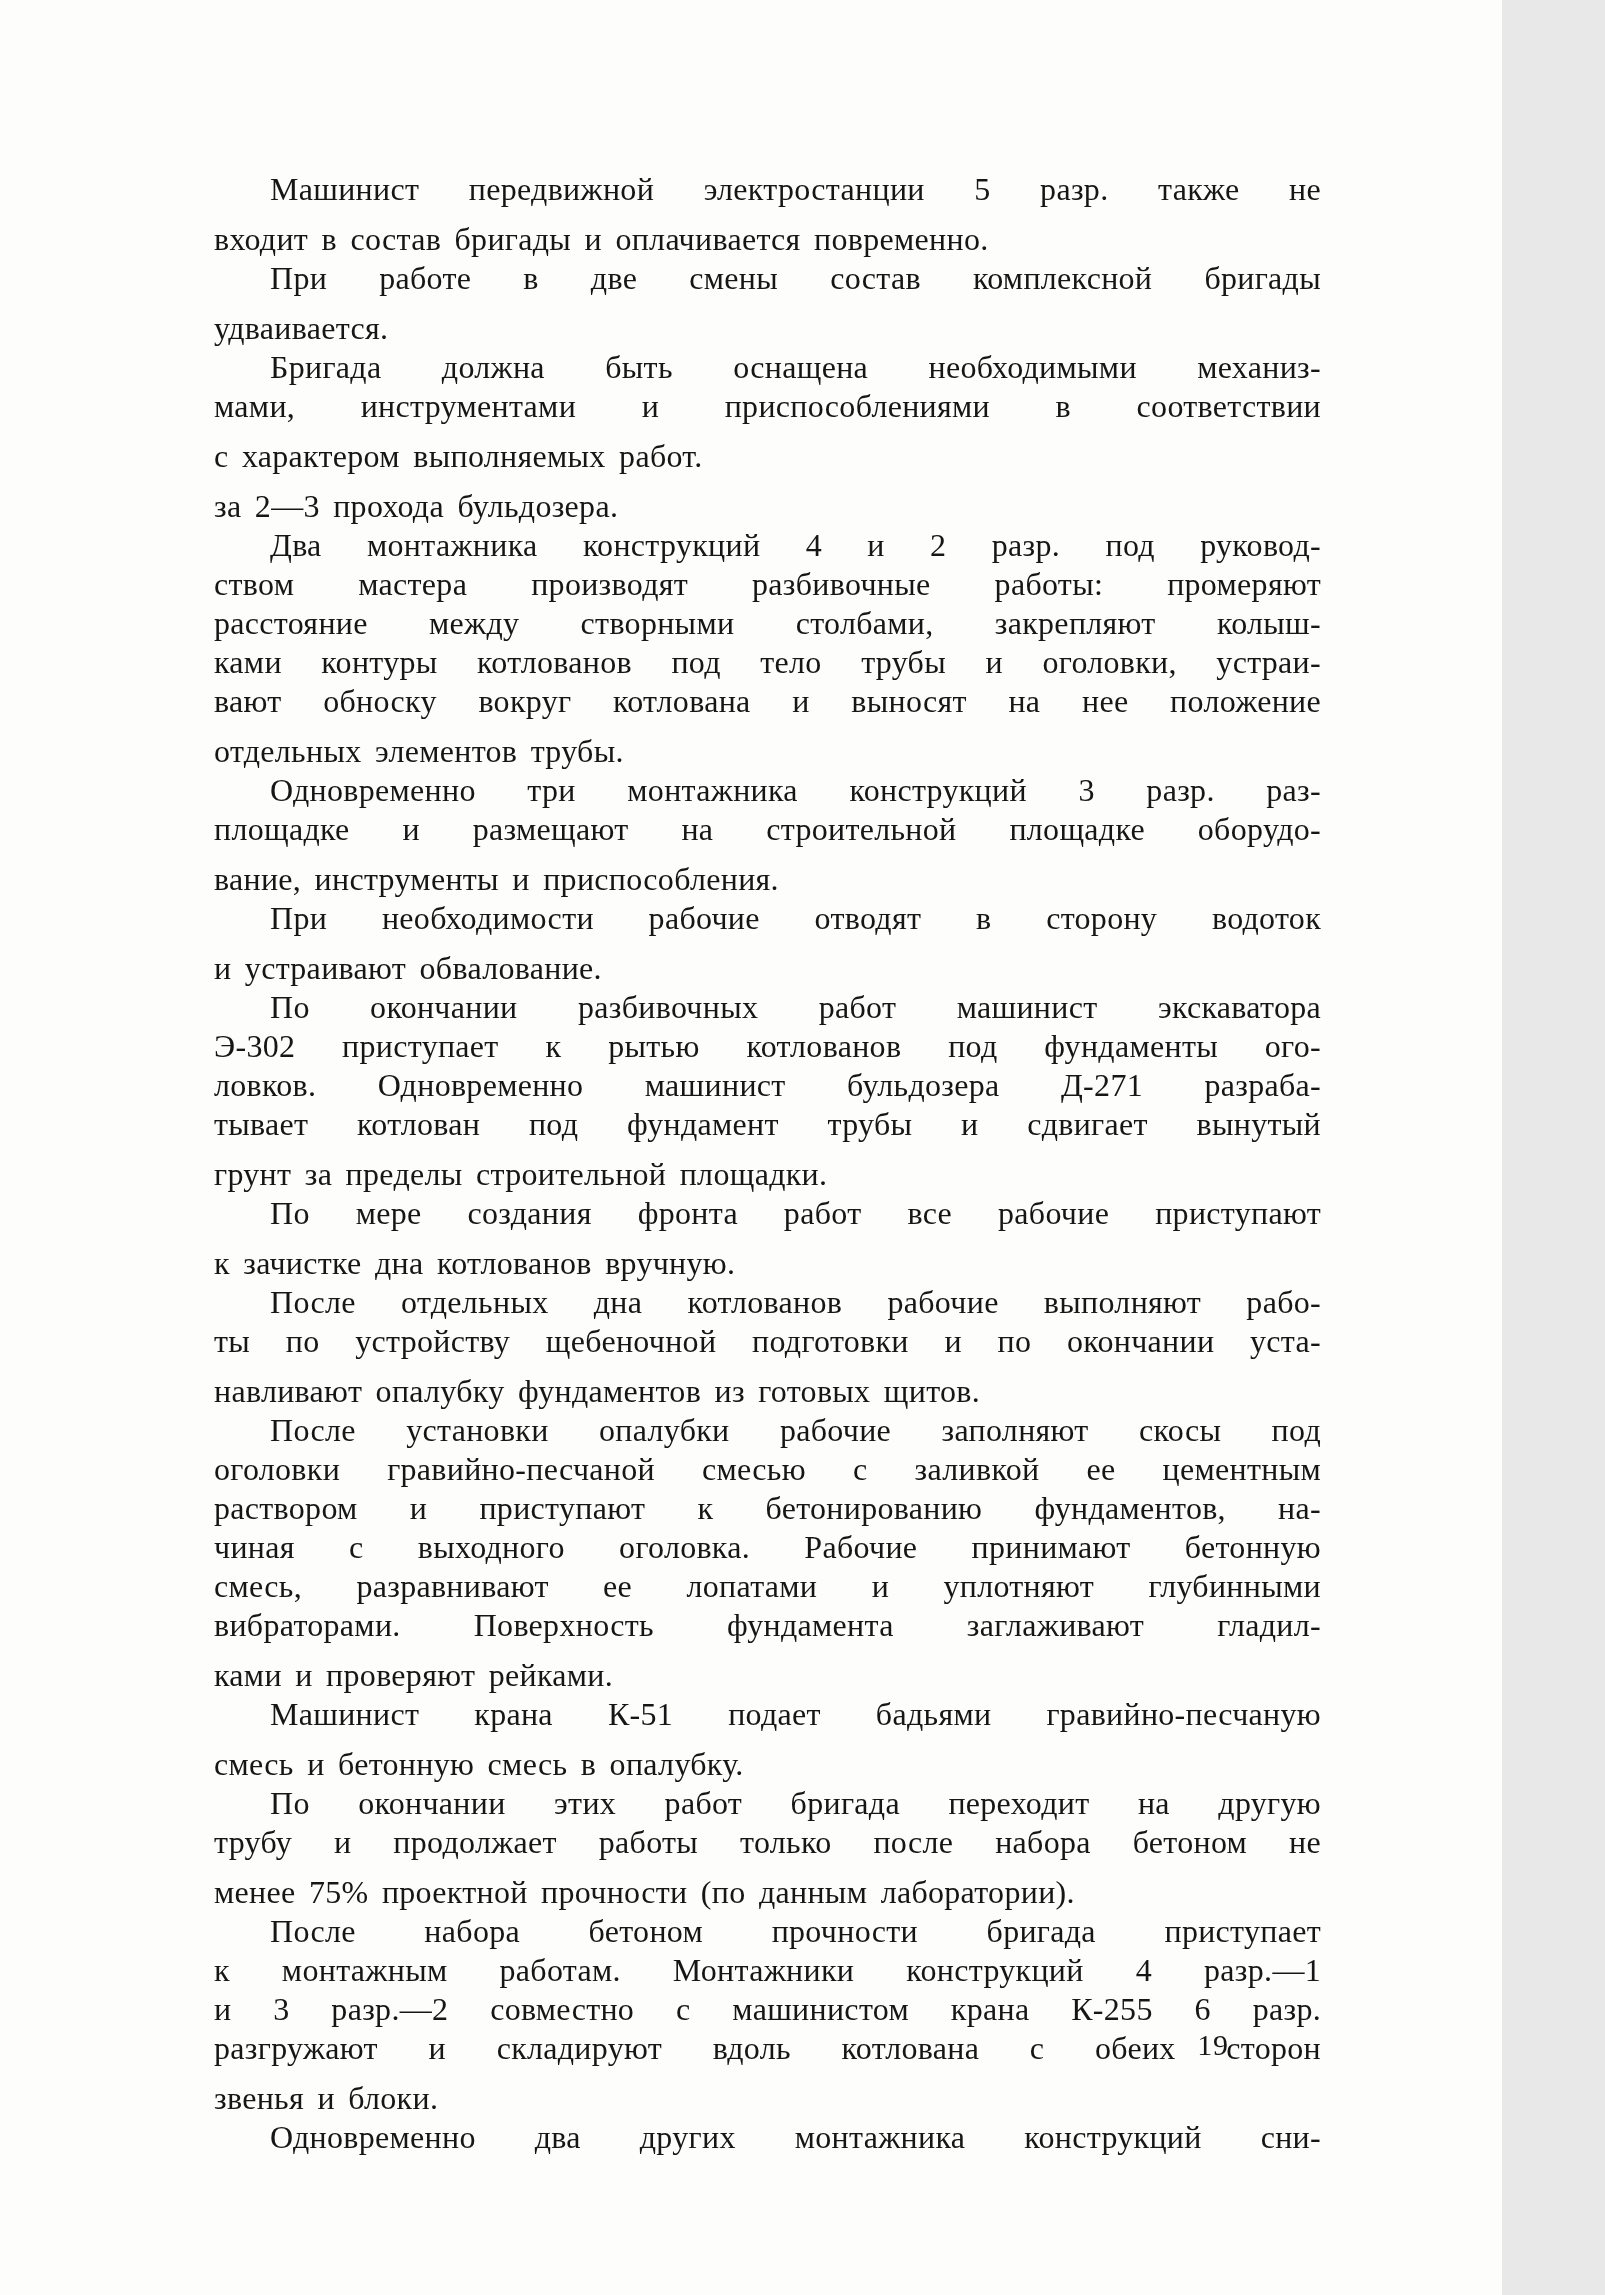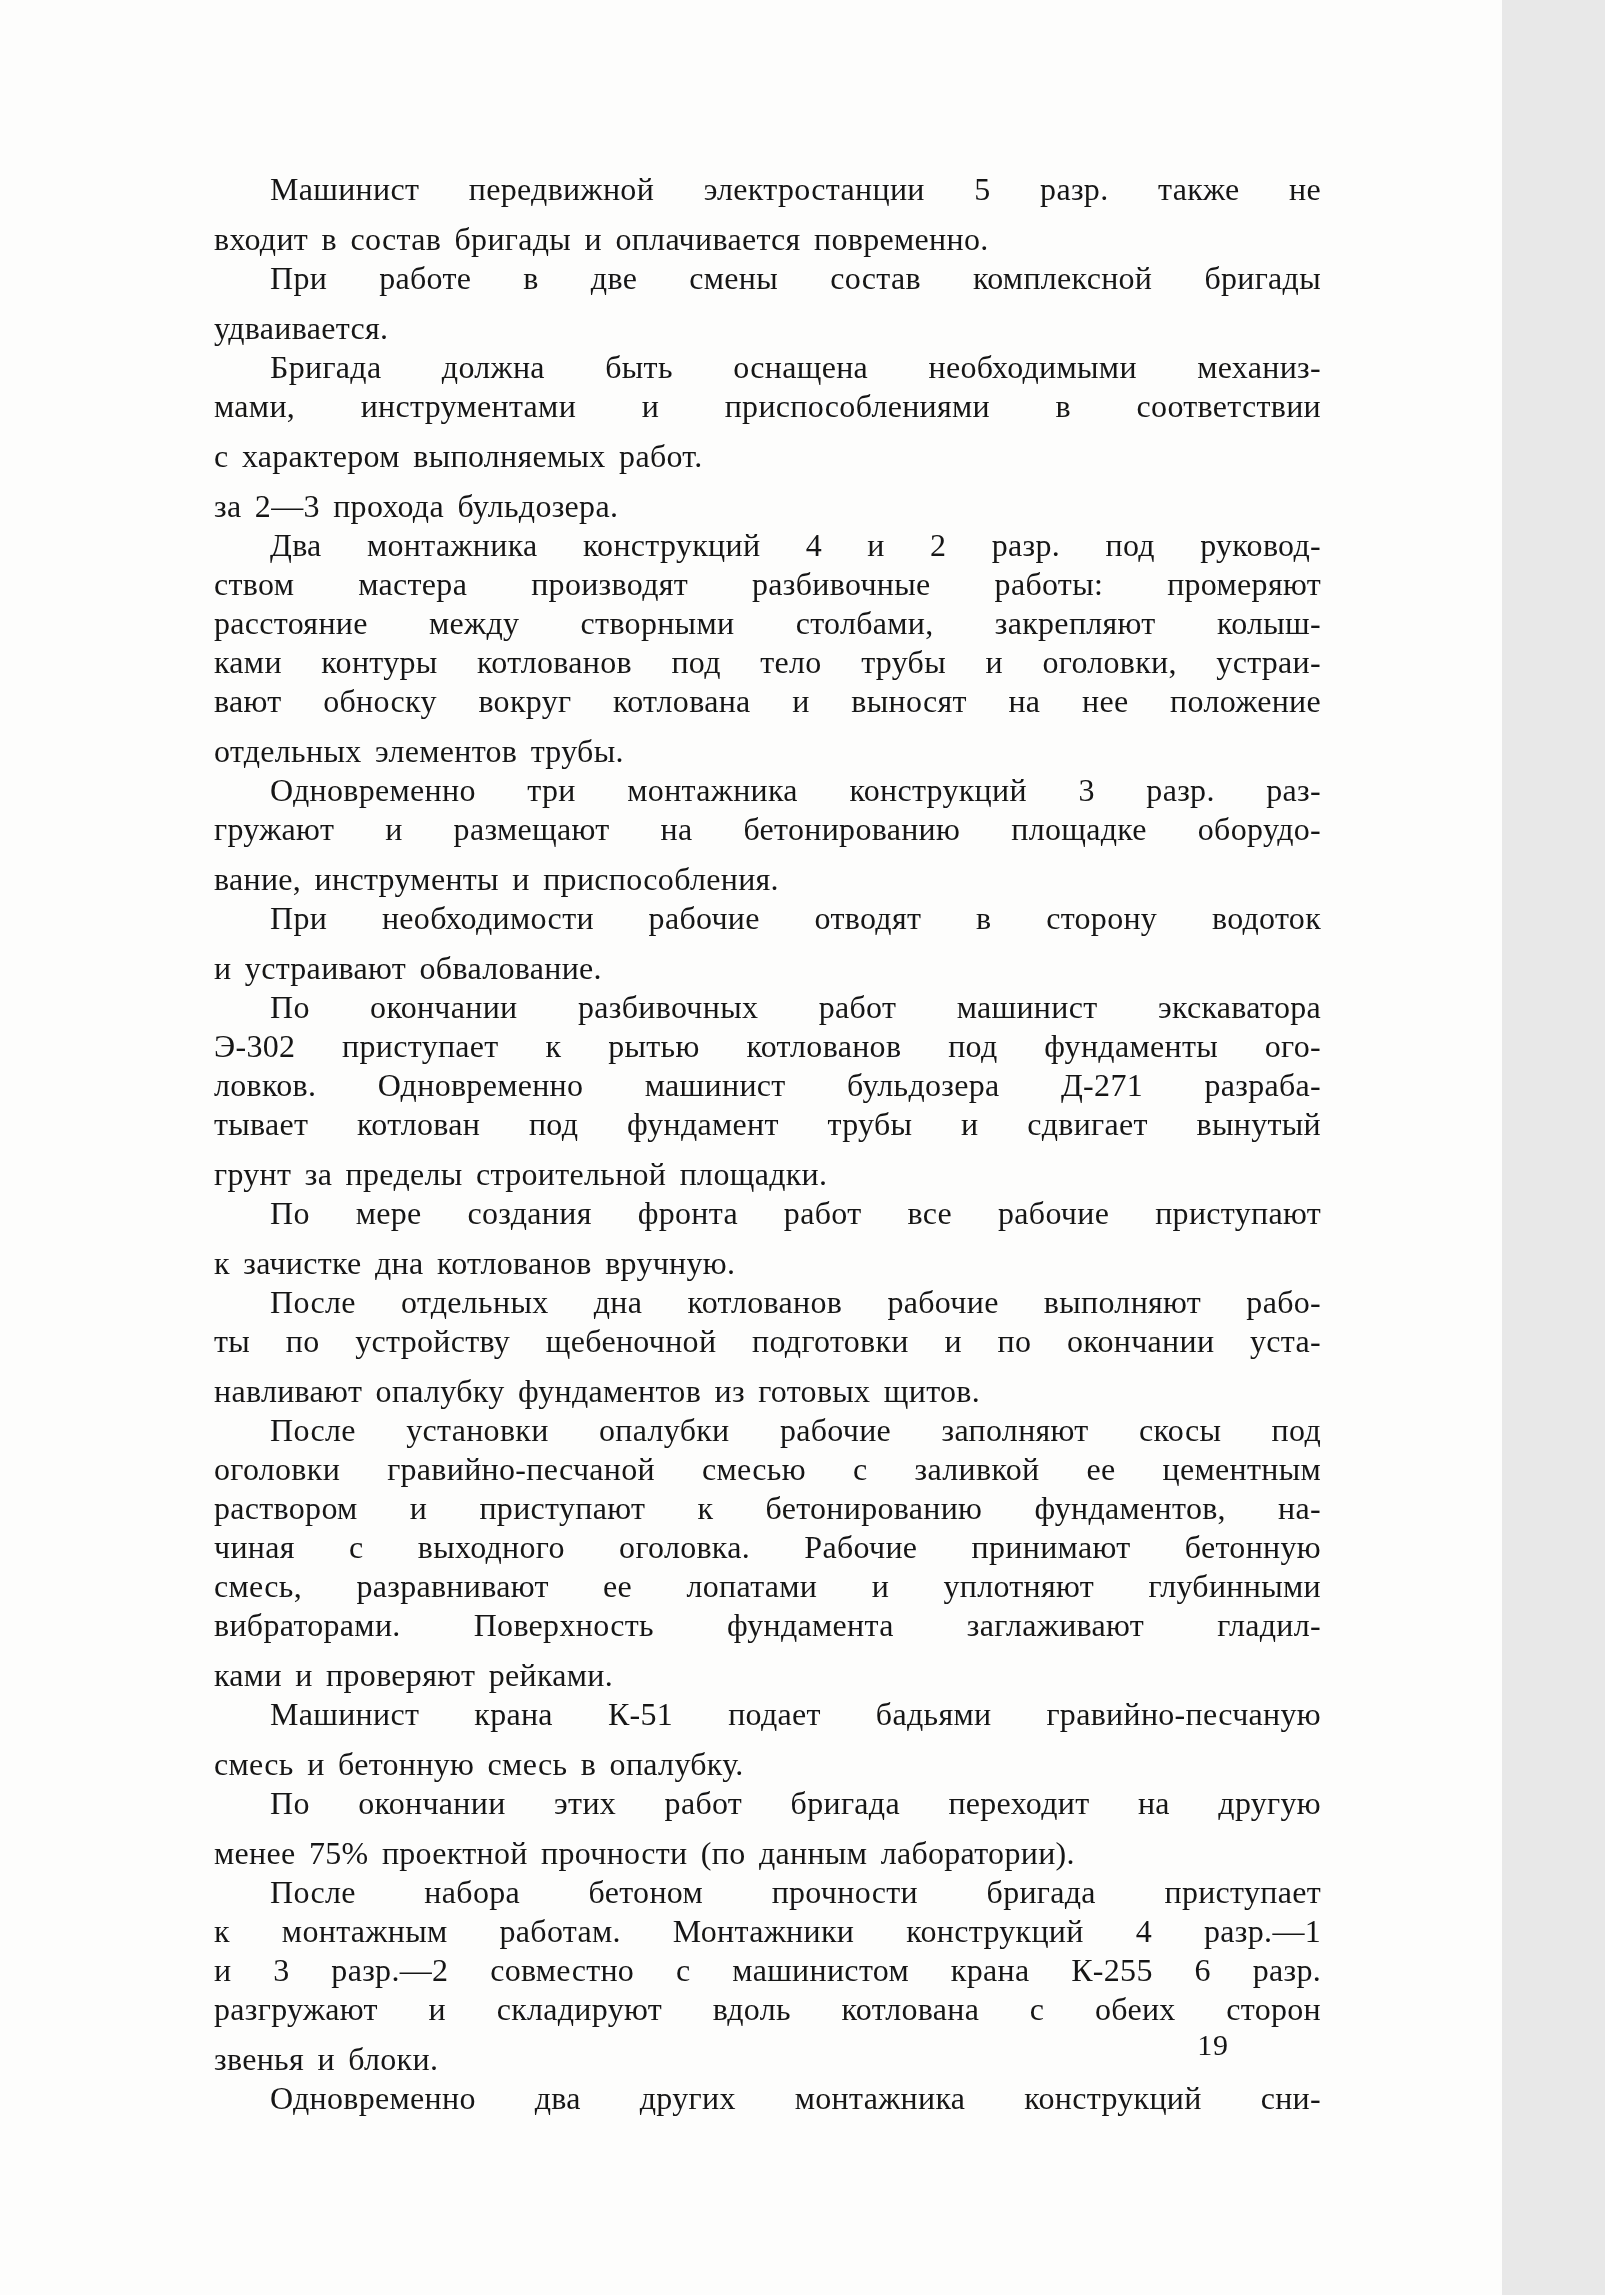--- a/index.html
+++ b/index.html
@@ -52,21 +52,21 @@
       <div class="line">мами, инструментами и приспособлениями в соответствии</div>
       <div class="line end">с характером выполняемых работ.</div>
       <div class="line end">за 2—3 прохода бульдозера.</div>
       <div class="line indent">Два монтажника конструкций 4 и 2 разр. под руковод-</div>
       <div class="line">ством мастера производят разбивочные работы: промеряют</div>
       <div class="line">расстояние между створными столбами, закрепляют колыш-</div>
       <div class="line">ками контуры котлованов под тело трубы и оголовки, устраи-</div>
       <div class="line">вают обноску вокруг котлована и выносят на нее положение</div>
       <div class="line end">отдельных элементов трубы.</div>
       <div class="line indent">Одновременно три монтажника конструкций 3 разр. раз-</div>
-      <div class="line">гружают и размещают на бетонированию площадке оборудо-</div>
+      <div class="line">площадке и размещают на строительной площадке оборудо-</div>
       <div class="line end">вание, инструменты и приспособления.</div>
       <div class="line indent">При необходимости рабочие отводят в сторону водоток</div>
       <div class="line end">и устраивают обвалование.</div>
       <div class="line indent">По окончании разбивочных работ машинист экскаватора</div>
       <div class="line">Э-302 приступает к рытью котлованов под фундаменты ого-</div>
       <div class="line">ловков. Одновременно машинист бульдозера Д-271 разраба-</div>
       <div class="line">тывает котлован под фундамент трубы и сдвигает вынутый</div>
       <div class="line end">грунт за пределы строительной площадки.</div>
       <div class="line indent">По мере создания фронта работ все рабочие приступают</div>
       <div class="line end">к зачистке дна котлованов вручную.</div>
@@ -76,20 +76,21 @@
       <div class="line indent">После установки опалубки рабочие заполняют скосы под</div>
       <div class="line">оголовки гравийно-песчаной смесью с заливкой ее цементным</div>
       <div class="line">раствором и приступают к бетонированию фундаментов, на-</div>
       <div class="line">чиная с выходного оголовка. Рабочие принимают бетонную</div>
       <div class="line">смесь, разравнивают ее лопатами и уплотняют глубинными</div>
       <div class="line">вибраторами. Поверхность фундамента заглаживают гладил-</div>
       <div class="line end">ками и проверяют рейками.</div>
       <div class="line indent">Машинист крана К-51 подает бадьями гравийно-песчаную</div>
       <div class="line end">смесь и бетонную смесь в опалубку.</div>
       <div class="line indent">По окончании этих работ бригада переходит на другую</div>
+      <div class="line">трубу и продолжает работы только после набора бетоном не</div>
       <div class="line end">менее 75% проектной прочности (по данным лаборатории).</div>
       <div class="line indent">После набора бетоном прочности бригада приступает</div>
       <div class="line">к монтажным работам. Монтажники конструкций 4 разр.—1</div>
       <div class="line">и 3 разр.—2 совместно с машинистом крана К-255 6 разр.</div>
       <div class="line">разгружают и складируют вдоль котлована с обеих сторон</div>
       <div class="line end">звенья и блоки.</div>
       <div class="line indent">Одновременно два других монтажника конструкций сни-</div>
     </div>
   <div class="page-number-inner">19</div>
 </div>

